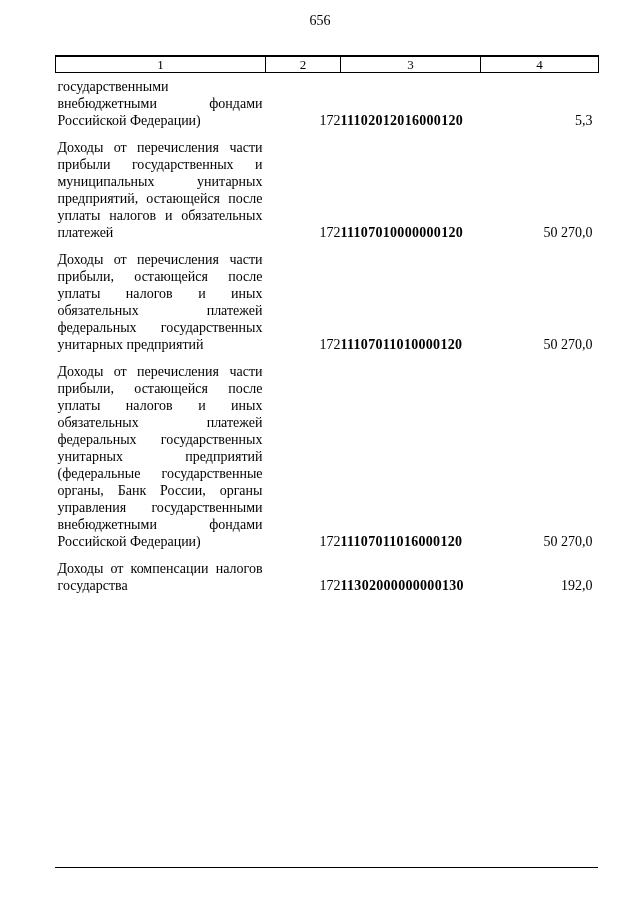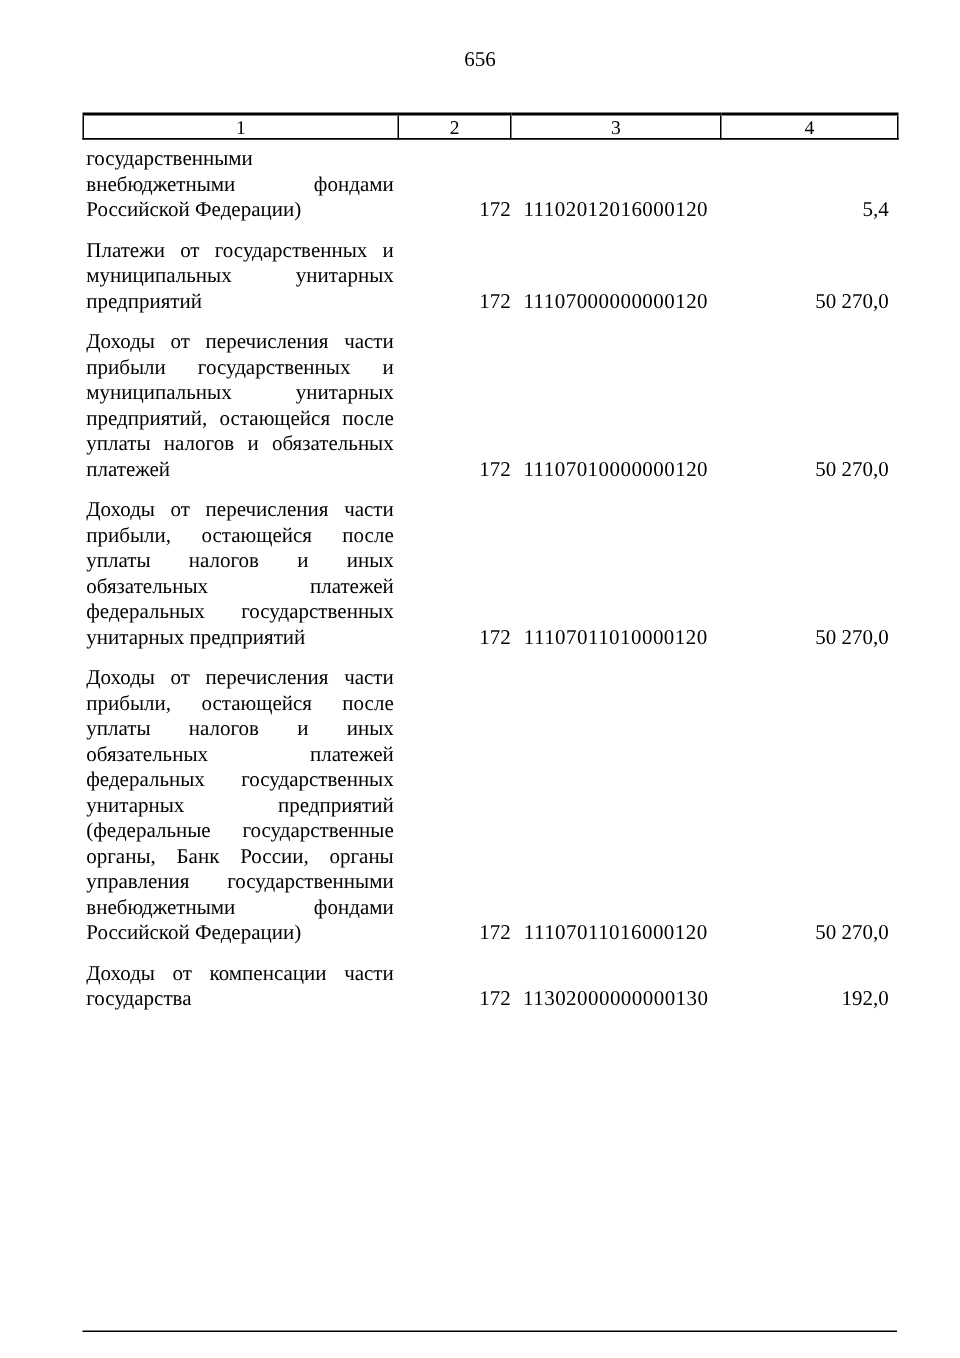--- a/index.html
+++ b/index.html
@@ -9,21 +9,21 @@
   }
   body {
     width: 640px;
     height: 905px;
     font-family: "Liberation Serif", serif;
     color: #000;
     overflow: hidden;
   }
   .page-number {
     text-align: center;
-    padding-top: 32px;
+    padding-top: 12px;
     font-size: 14px;
     line-height: 17px;
   }
   .table-wrap {
     margin: 26px 0 0 55px;
     width: 543px;
     height: 813px;
     border-bottom: 1px solid #000;
     box-sizing: border-box;
   }
@@ -56,23 +56,23 @@
   }
   td.desc {
     text-align: justify;
     padding-left: 2px;
     padding-right: 3px;
   }
   td.admin {
     text-align: right;
   }
   td.kbk {
-    text-align: center;
     white-space: nowrap;
     letter-spacing: 0.3px;
+    font-weight: bold;
   }
   td.amount {
     text-align: right;
     padding-right: 6px;
     white-space: nowrap;
   }
 </style>
 </head>
 <body>
 
@@ -92,47 +92,41 @@
         <td>2</td>
         <td>3</td>
         <td>4</td>
       </tr>
     </thead>
     <tbody>
         <tr>
           <td class="desc">государственными внебюджетными фондами Российской Федерации)</td>
           <td class="admin">172</td>
           <td class="kbk">11102012016000120</td>
-          <td class="amount">5,4</td>
-        </tr>
-        <tr>
-          <td class="desc">Платежи от государственных и муниципальных унитарных предприятий</td>
-          <td class="admin">172</td>
-          <td class="kbk">11107000000000120</td>
-          <td class="amount">50 270,0</td>
+          <td class="amount">5,3</td>
         </tr>
         <tr>
           <td class="desc">Доходы от перечисления части прибыли государственных и муниципальных унитарных предприятий, остающейся после уплаты налогов и обязательных платежей</td>
           <td class="admin">172</td>
           <td class="kbk">11107010000000120</td>
           <td class="amount">50 270,0</td>
         </tr>
         <tr>
           <td class="desc">Доходы от перечисления части прибыли, остающейся после уплаты налогов и иных обязательных платежей федеральных государственных унитарных предприятий</td>
           <td class="admin">172</td>
           <td class="kbk">11107011010000120</td>
           <td class="amount">50 270,0</td>
         </tr>
         <tr>
           <td class="desc">Доходы от перечисления части прибыли, остающейся после уплаты налогов и иных обязательных платежей федеральных государственных унитарных предприятий (федеральные государственные органы, Банк России, органы управления государственными внебюджетными фондами Российской Федерации)</td>
           <td class="admin">172</td>
           <td class="kbk">11107011016000120</td>
           <td class="amount">50 270,0</td>
         </tr>
         <tr>
-          <td class="desc">Доходы от компенсации части государства</td>
+          <td class="desc">Доходы от компенсации налогов государства</td>
           <td class="admin">172</td>
           <td class="kbk">11302000000000130</td>
           <td class="amount">192,0</td>
         </tr>
       </tbody>
   </table>
 </div>
 
 </body></html>

